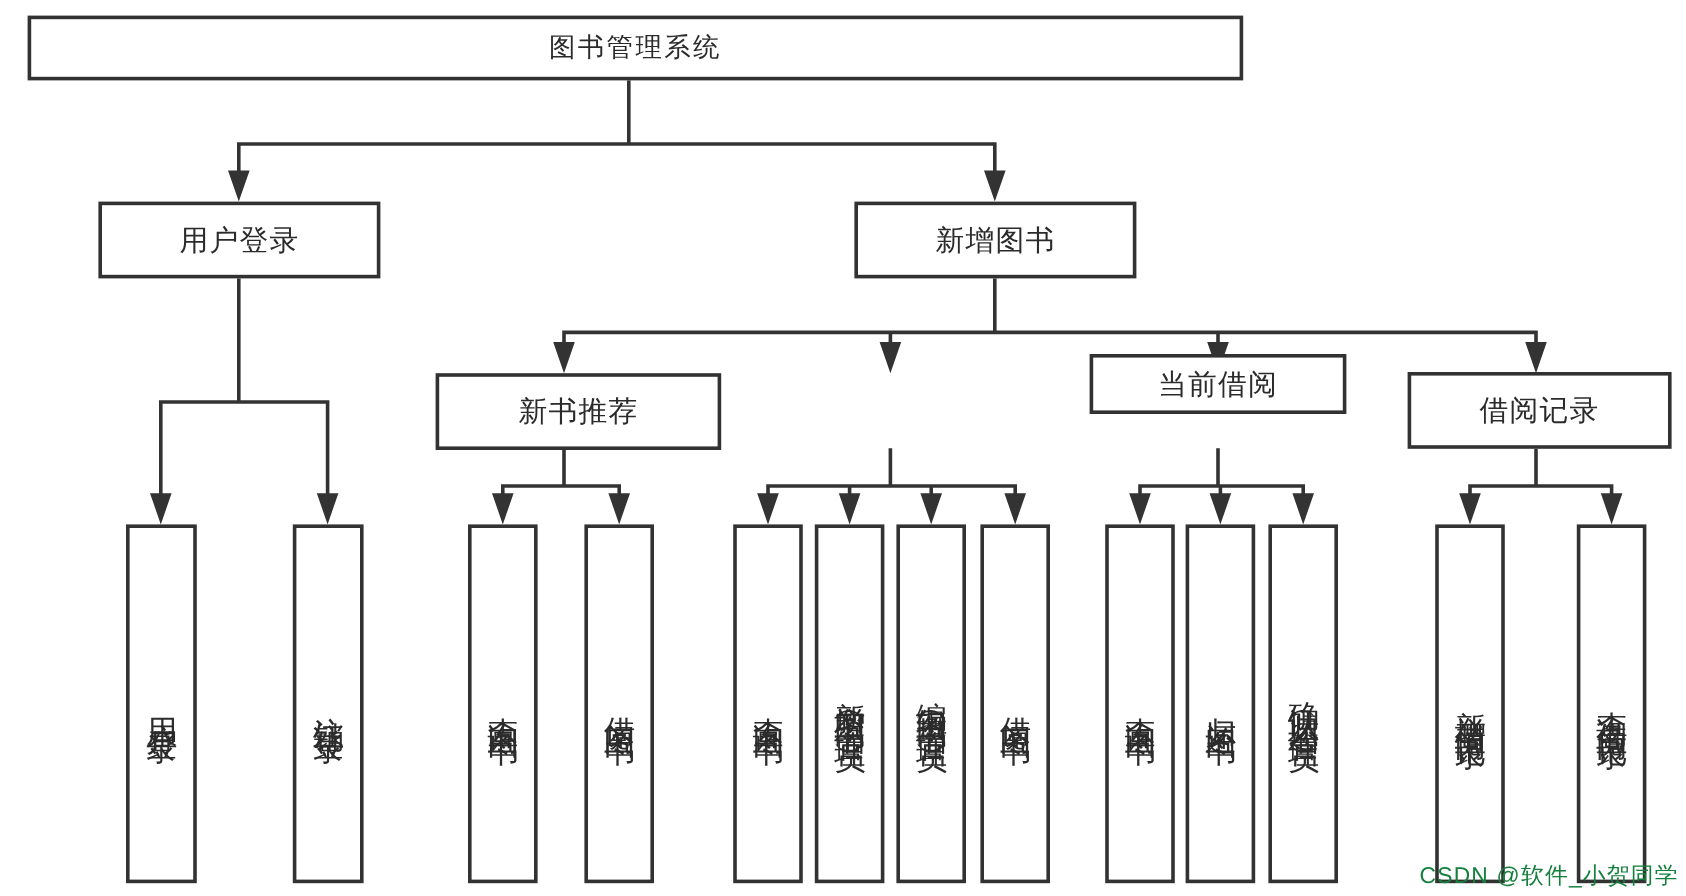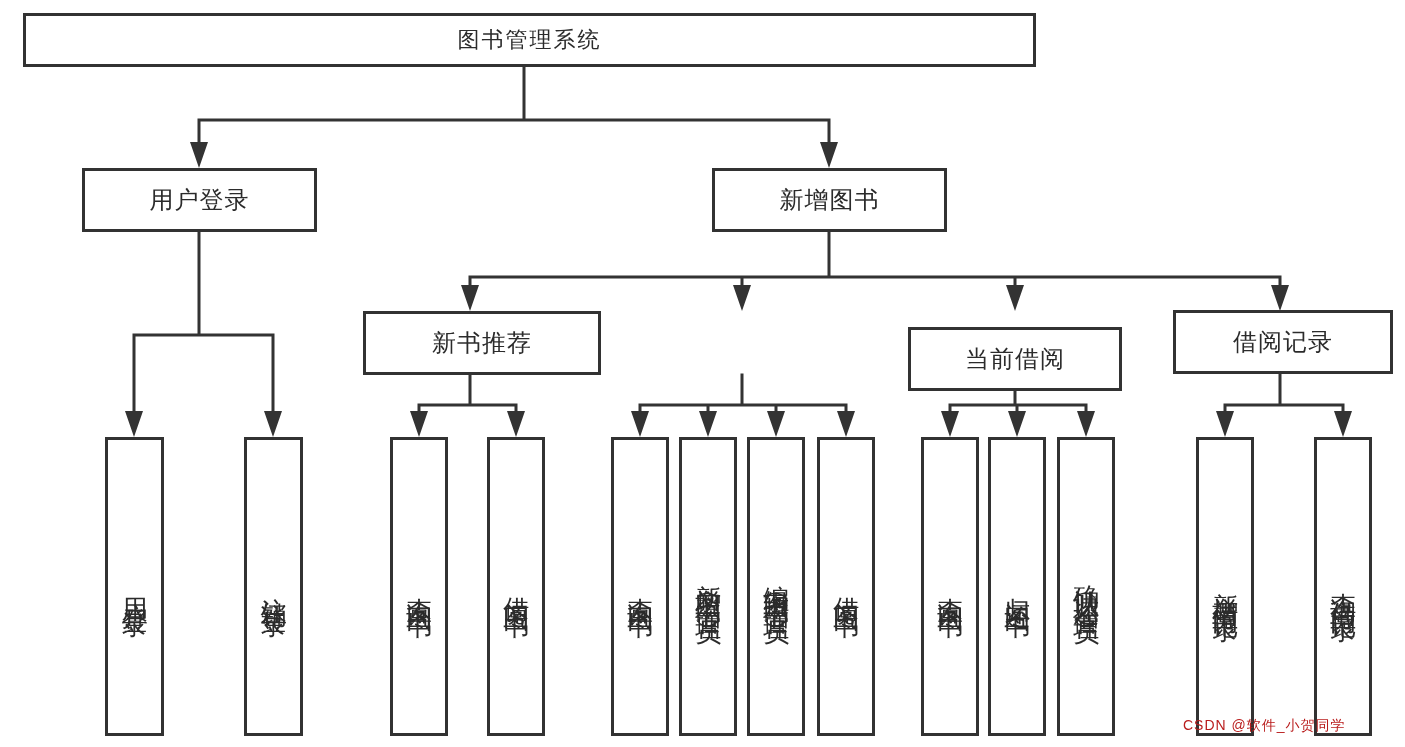--- a/index.html
+++ b/index.html
@@ -33,22 +33,22 @@
     font-size: 26px;
     writing-mode: vertical-lr;
     text-orientation: upright;
     letter-spacing: 5px;
     line-height: 1.6;
   }
   .watermark {
     position: absolute;
     left: 1183px;
     top: 717px;
-    font-size: 14px;
-    color: #b91c1c;
+    font-size: 19px;
+    color: #15803d;
     letter-spacing: 1px;
     white-space: nowrap;
     z-index: 5;
   }
 </style>
 </head>
 <body>
 
 <div class="canvas">
 
@@ -86,21 +86,21 @@
       <path d="M1216,411 L1234,411 L1225,437 Z M1334,411 L1352,411 L1343,437 Z"></path>
     </g>
   </svg>
 
   <div class="node h-node root-node" style="left:23px; top:13px; width:1013px; height:54px;">图书管理系统</div>
 
   <div class="node h-node" style="left:82px; top:168px; width:235px; height:64px;">用户登录</div>
   <div class="node h-node" style="left:712px; top:168px; width:235px; height:64px;">新增图书</div>
 
   <div class="node h-node" style="left:363px; top:311px; width:238px; height:64px;">新书推荐</div>
-  <div class="node h-node" style="left:908px; top:327px; width:214px; height:64px;">当前借阅</div>
+  <div class="node h-node" style="left:908px; top:295px; width:214px; height:50px;">当前借阅</div>
   <div class="node h-node" style="left:1173px; top:310px; width:220px; height:64px;">借阅记录</div>
 
   <div class="node v-node" style="left:105px; top:437px; width:59px; height:299px;">用户登录</div>
   <div class="node v-node" style="left:244px; top:437px; width:59px; height:299px;">注销登录</div>
 
   <div class="node v-node" style="left:390px; top:437px; width:58px; height:299px;">查询图书</div>
   <div class="node v-node" style="left:487px; top:437px; width:58px; height:299px;">借阅图书</div>
 
   <div class="node v-node" style="left:611px; top:437px; width:58px; height:299px;">查询图书</div>
   <div class="node v-node" style="left:679px; top:437px; width:58px; height:299px;">新增图书（管理员）</div>

